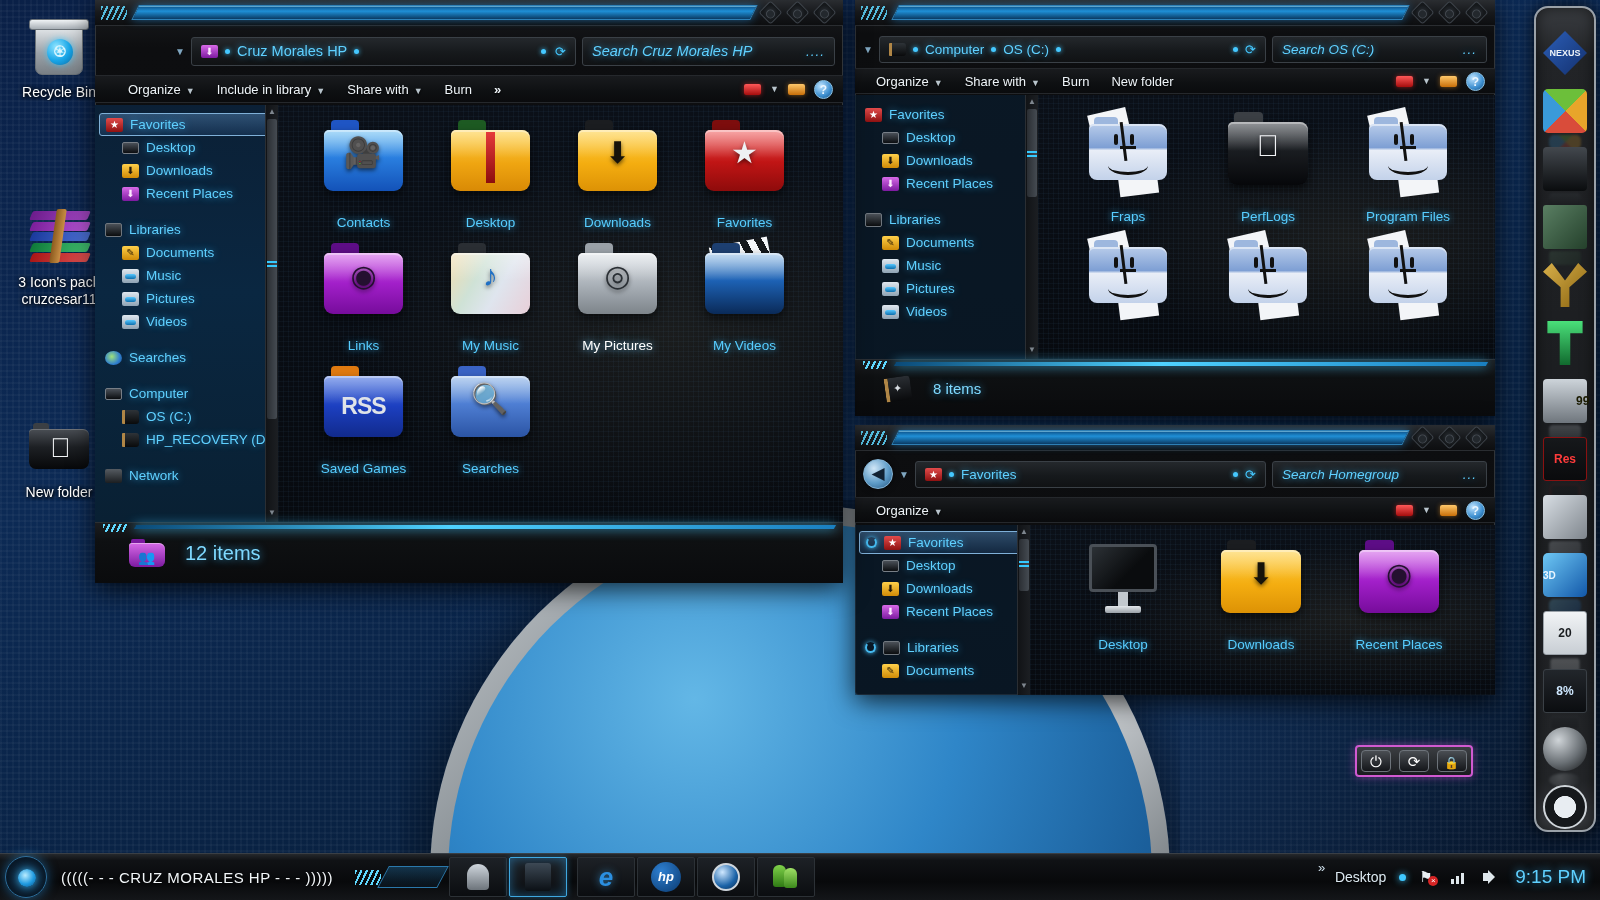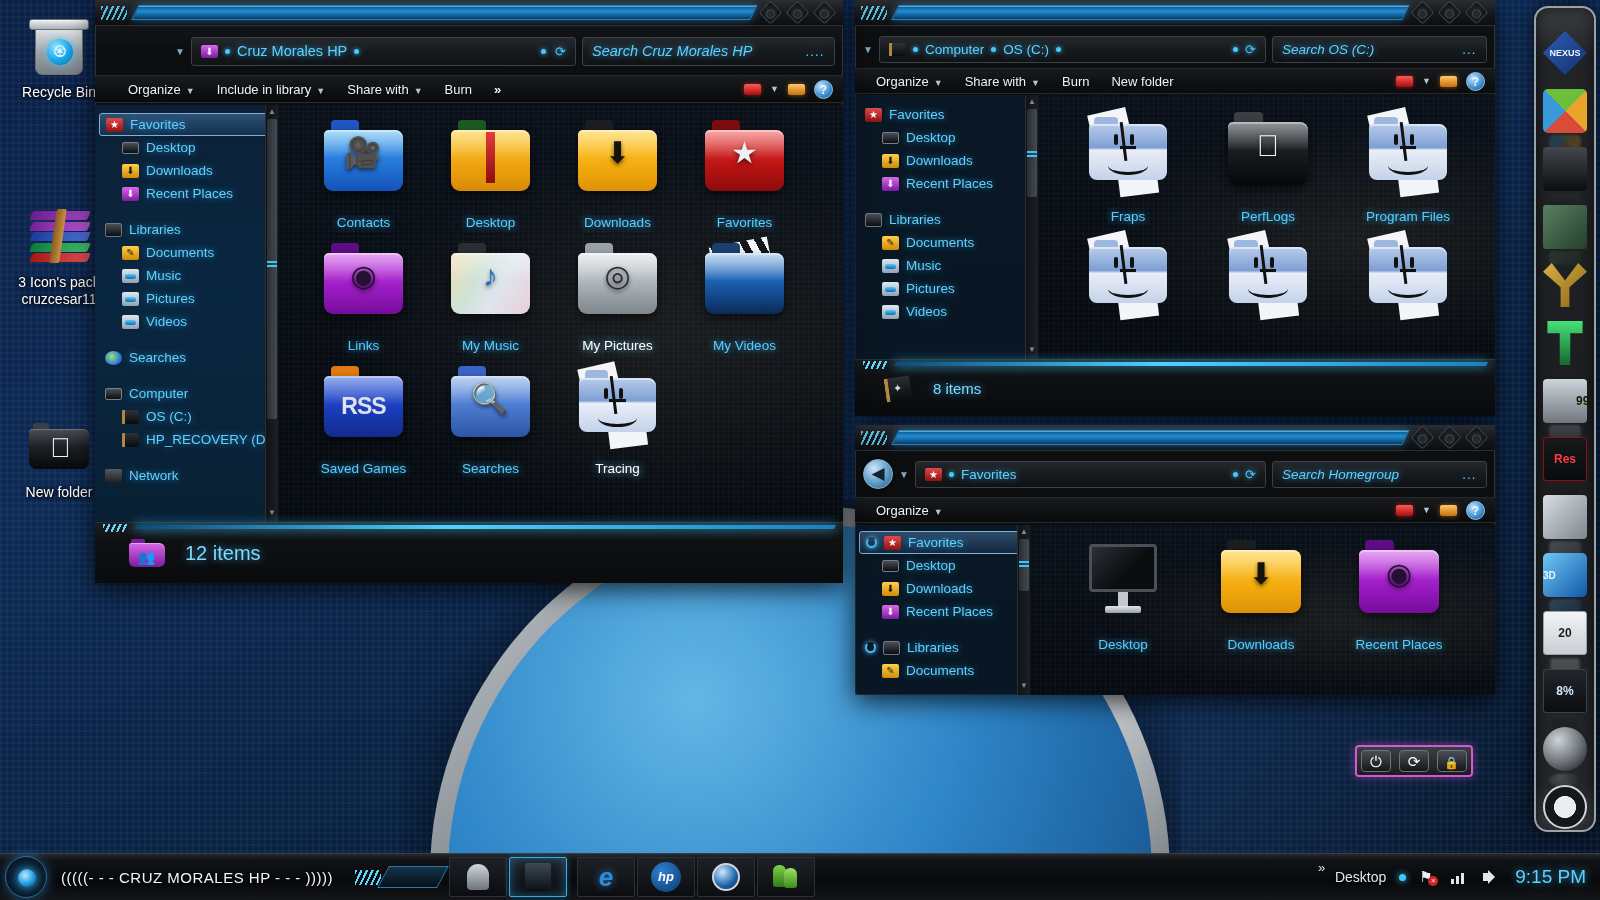--- a/index.html
+++ b/index.html
@@ -918,36 +918,20 @@
           <div class="cell">
             <div style="width: 82px; height: 82px; margin: 0px auto; position: relative;">
               <div class="fold">
                 <div class="tab" style="background:#3a63c4"></div>
                 <div class="bd" style="background:linear-gradient(180deg,#8fb6e8 0%,#4f7fd4 45%,#2b54a4 100%)"></div>
                 <div class="gl"></div>
                 <div class="em" style="color:#eaf3ff">🔍</div>
               </div>
             </div>
             <div class="cname">Searches</div>
-          </div>
-          <div class="cell">
-            <div style="width: 82px; height: 82px; margin: 0px auto; position: relative;">
-              <div class="finder">
-                <div class="pg1"></div>
-                <div class="pg2"></div>
-                <div class="tb"></div>
-                <div class="bd"></div>
-                <div class="nose"></div>
-                <div class="eyeL"></div>
-                <div class="eyeR"></div>
-                <div class="brow"></div>
-                <div class="smile"></div>
-              </div>
-            </div>
-            <div class="cname sel">Tracing</div>
           </div>
         </div>
     </div>
   </div>
 
   <div class="statusbar" style="height:61px;">
     <div class="status-grip"></div>
     <div class="status-glow"></div>
     <div class="st-ico" style="width:38px;height:30px;margin-left:20px;">
       <div style="position:absolute;left:2px;top:1px;width:14px;height:6px;background:#7c1aa0;border-radius:2px 2px 0 0;"></div>

